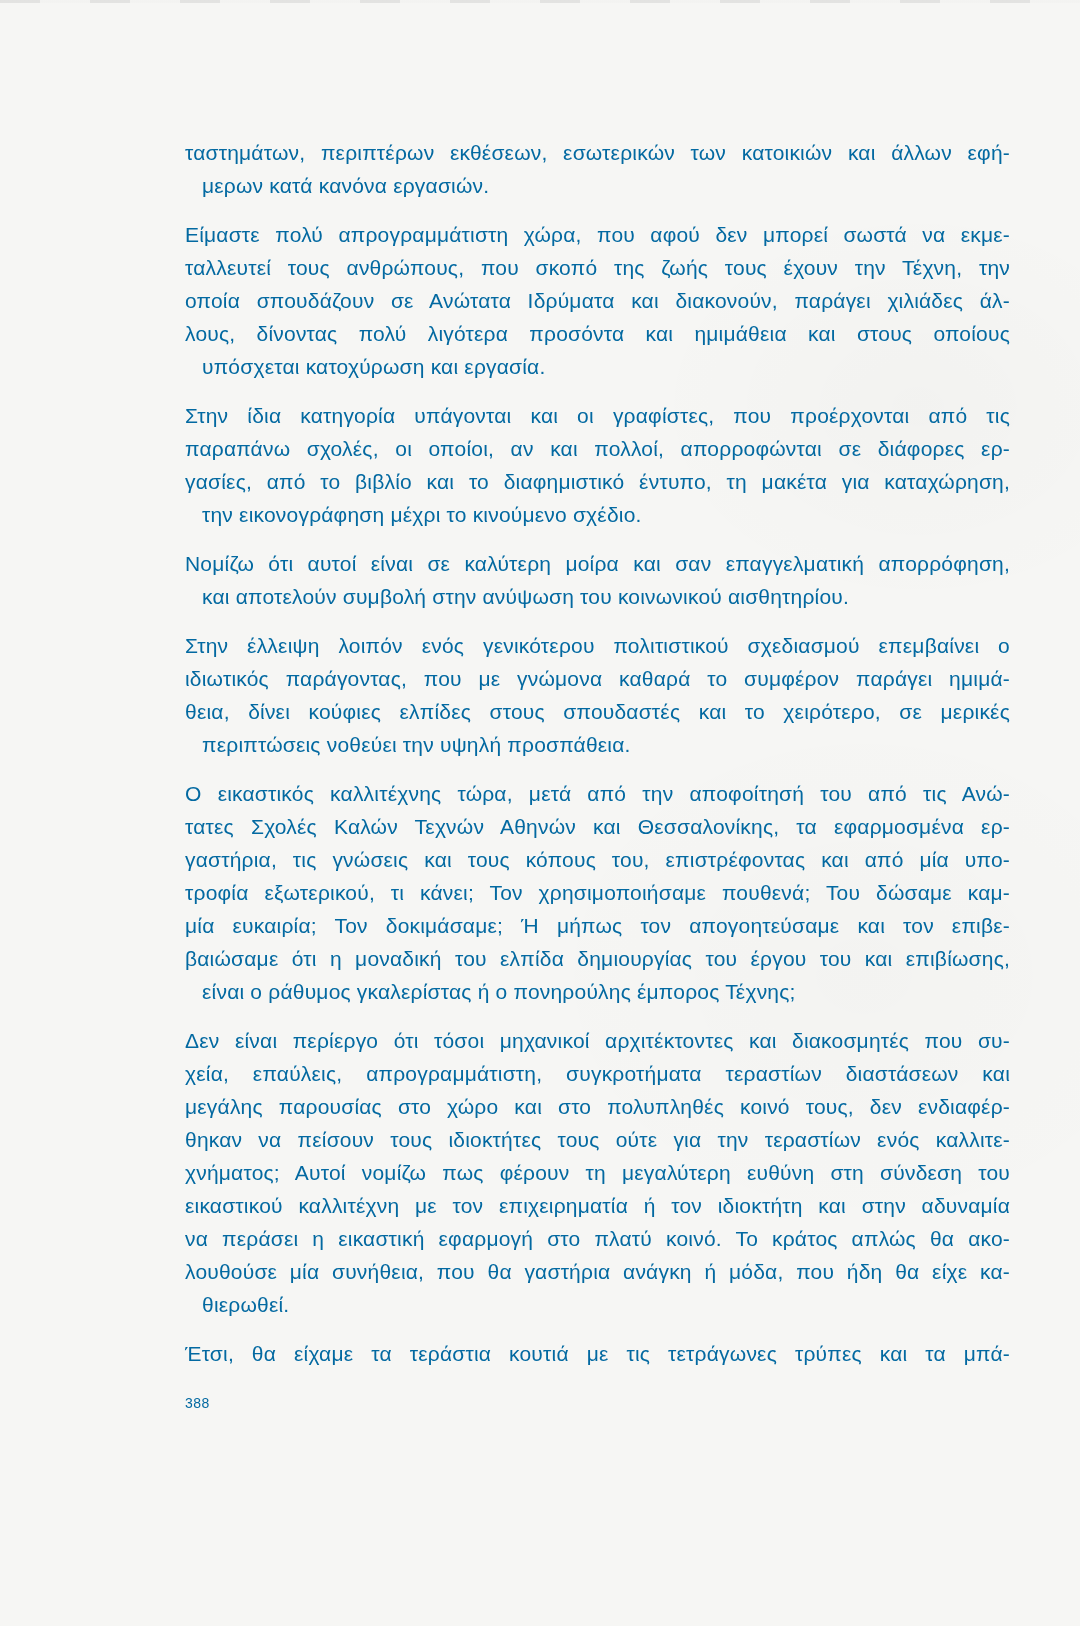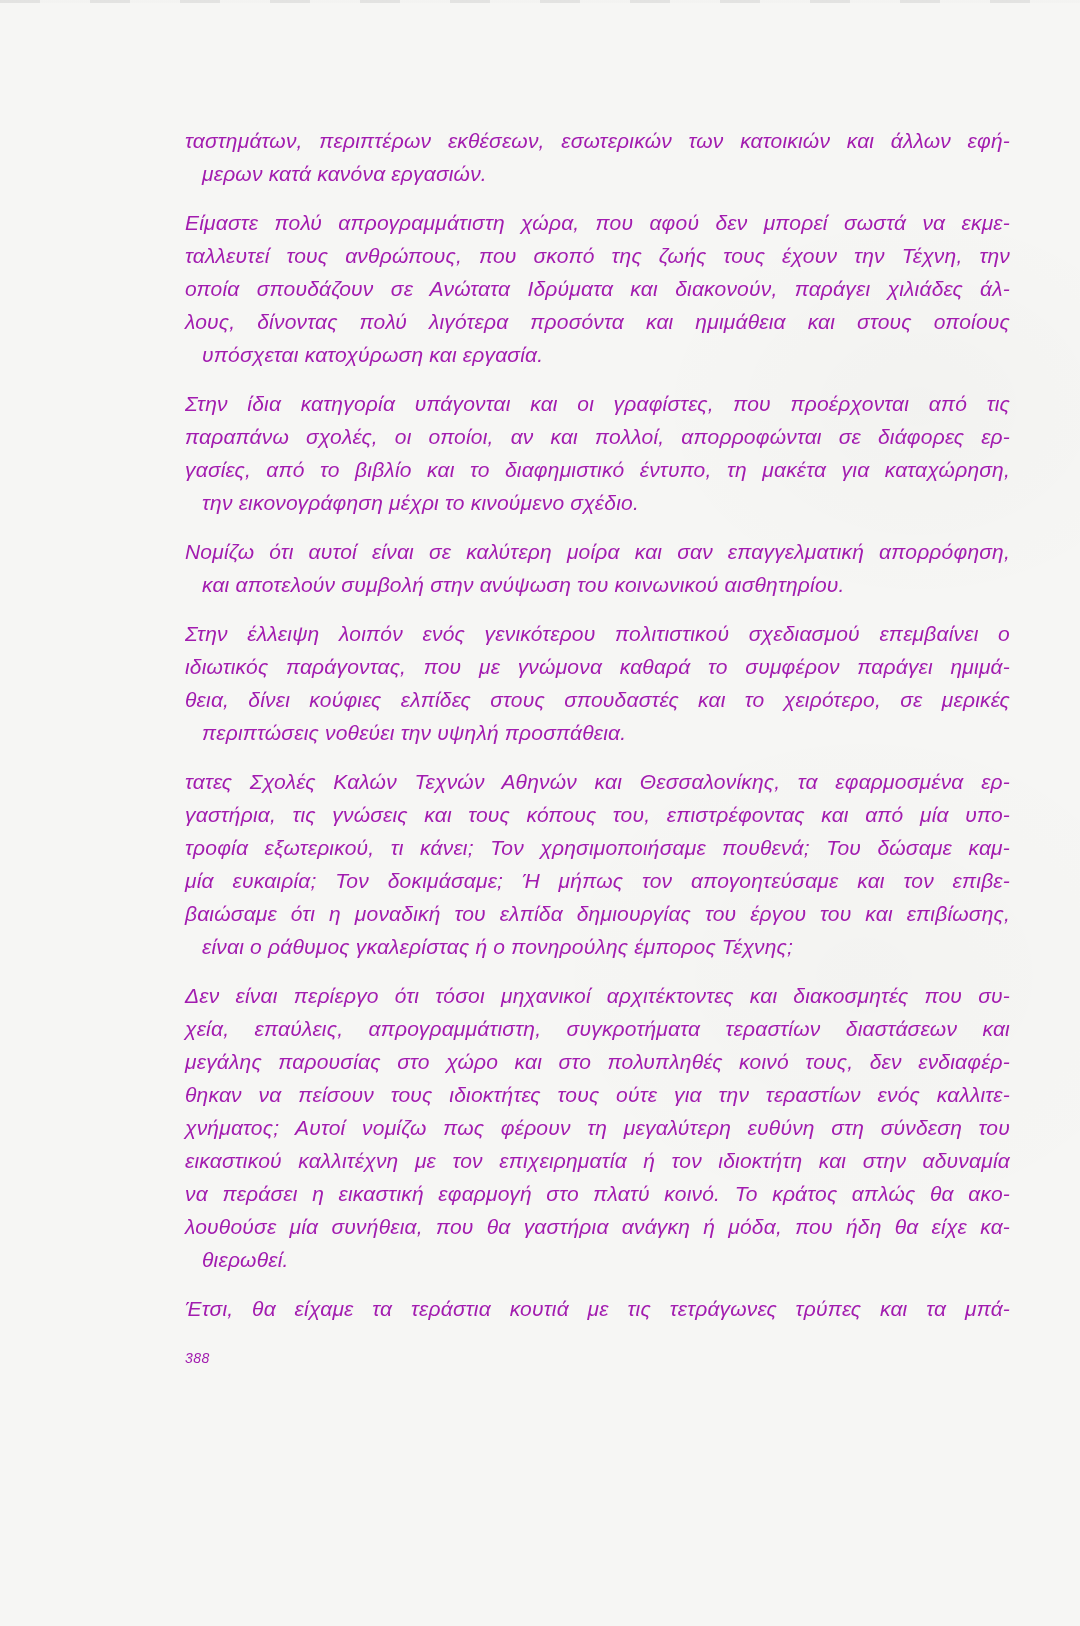--- a/index.html
+++ b/index.html
@@ -32,24 +32,23 @@
     position: absolute;
     inset: 0;
     background:
       radial-gradient(ellipse 400px 300px at 85% 25%, rgba(0,0,0,0.015), transparent 70%),
       radial-gradient(ellipse 500px 400px at 80% 60%, rgba(0,0,0,0.012), transparent 70%);
     pointer-events: none;
   }
   .text-block {
     position: absolute;
     left: 185px;
-    top: 124px;
+    top: 136px;
     width: 825px;
-    color: #a21caf;
-    font-style: italic;
+    color: #0369a1;
   }
   .para {
     margin: 0 0 16px 0;
     padding: 0;
     font-size: 21px;
     line-height: 33px;
     letter-spacing: 0.2px;
   }
   .line {
     display: block;
@@ -97,20 +96,21 @@
         <span class="line">Νομίζω ότι αυτοί είναι σε καλύτερη μοίρα και σαν επαγγελματική απορρόφηση,</span>
         <span class="line no-stretch">και αποτελούν συμβολή στην ανύψωση του κοινωνικού αισθητηρίου.</span>
       </p>
       <p class="para">
         <span class="line">Στην έλλειψη λοιπόν ενός γενικότερου πολιτιστικού σχεδιασμού επεμβαίνει ο</span>
         <span class="line">ιδιωτικός παράγοντας, που με γνώμονα καθαρά το συμφέρον παράγει ημιμά-</span>
         <span class="line">θεια, δίνει κούφιες ελπίδες στους σπουδαστές και το χειρότερο, σε μερικές</span>
         <span class="line no-stretch">περιπτώσεις νοθεύει την υψηλή προσπάθεια.</span>
       </p>
       <p class="para">
+        <span class="line">Ο εικαστικός καλλιτέχνης τώρα, μετά από την αποφοίτησή του από τις Ανώ-</span>
         <span class="line">τατες Σχολές Καλών Τεχνών Αθηνών και Θεσσαλονίκης, τα εφαρμοσμένα ερ-</span>
         <span class="line">γαστήρια, τις γνώσεις και τους κόπους του, επιστρέφοντας και από μία υπο-</span>
         <span class="line">τροφία εξωτερικού, τι κάνει; Τον χρησιμοποιήσαμε πουθενά; Του δώσαμε καμ-</span>
         <span class="line">μία ευκαιρία; Τον δοκιμάσαμε; Ή μήπως τον απογοητεύσαμε και τον επιβε-</span>
         <span class="line">βαιώσαμε ότι η μοναδική του ελπίδα δημιουργίας του έργου του και επιβίωσης,</span>
         <span class="line no-stretch">είναι ο ράθυμος γκαλερίστας ή ο πονηρούλης έμπορος Τέχνης;</span>
       </p>
       <p class="para">
         <span class="line">Δεν είναι περίεργο ότι τόσοι μηχανικοί αρχιτέκτοντες και διακοσμητές που συ-</span>
         <span class="line">χεία, επαύλεις, απρογραμμάτιστη, συγκροτήματα τεραστίων διαστάσεων και</span>

